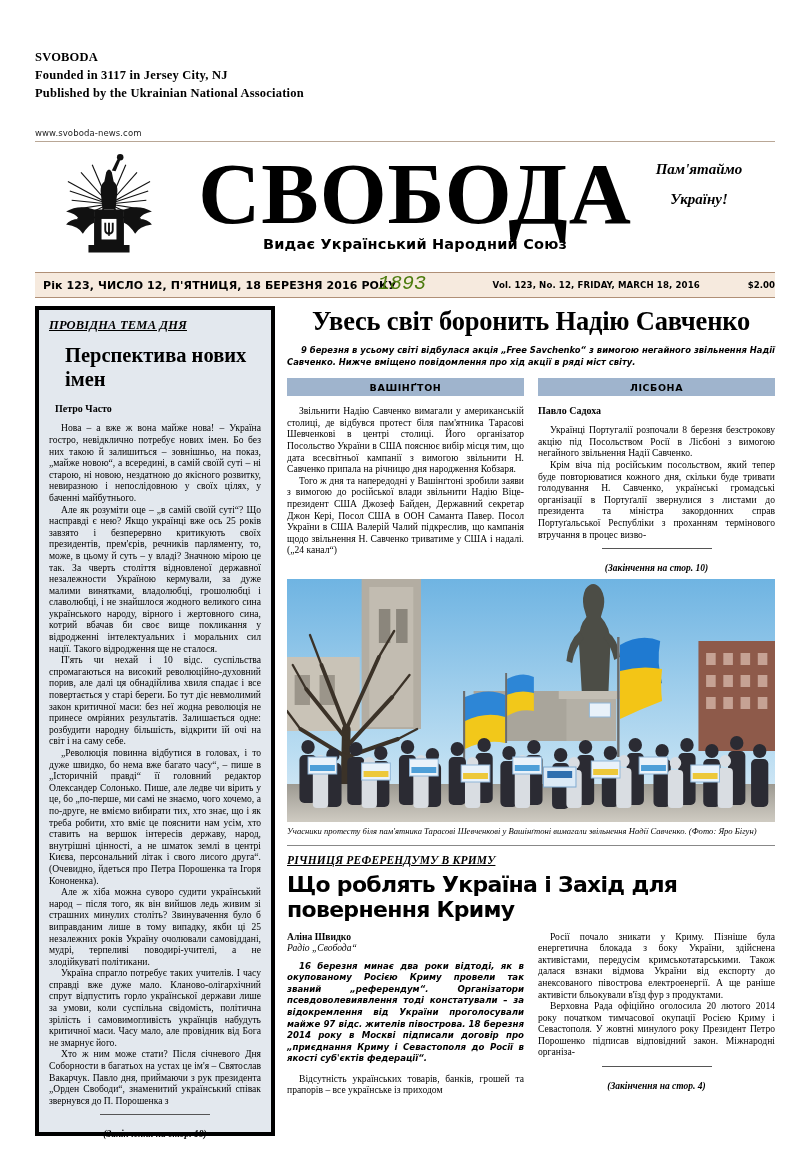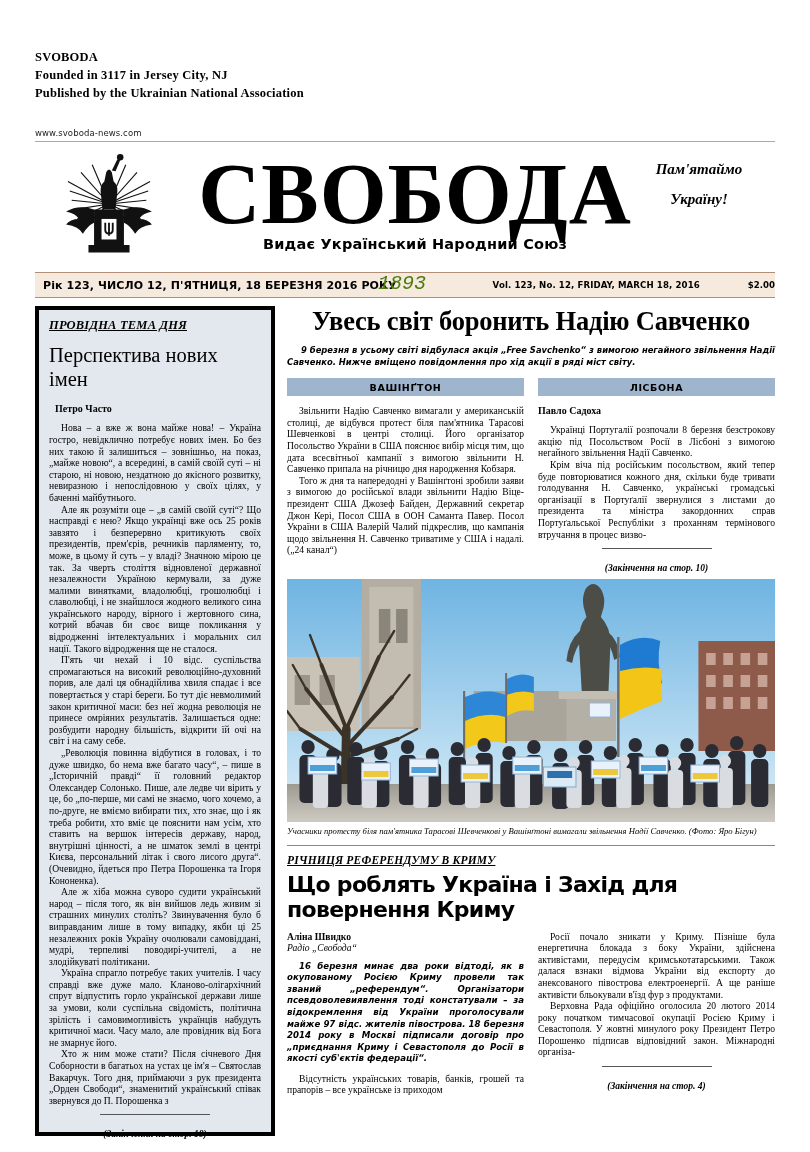--- a/index.html
+++ b/index.html
@@ -65,21 +65,21 @@
   
   .content{display:flex;margin-top:8px;height:830px;}
   .col-left{width:240px;flex:0 0 240px;background:#e3e8ee;border:4px solid #000000;box-sizing:border-box;padding:8px 10px 6px 10px;}
   .col-right{flex:1;padding-left:12px;box-sizing:border-box;}
 
   .kicker{
     font-family:"Liberation Serif",serif;font-weight:bold;font-style:italic;
     font-size:12.5px;text-decoration:underline;letter-spacing:.2px;margin-bottom:10px;
   }
   .lead-head{
-    font-family:"Liberation Serif",serif;font-weight:normal;font-size:20.5px;line-height:24px;margin:0 0 12px 0;
+    font-family:"Liberation Serif",serif;font-weight:bold;font-size:20.5px;line-height:24px;margin:0 0 12px 16px;
   }
   .byline{font-family:"Liberation Serif",serif;font-weight:bold;font-size:10px;margin:0 0 8px 6px;}
   .bodytext p{
     margin:0;font-family:"Liberation Serif",serif;font-size:9.6px;line-height:11.6px;
     text-align:justify;text-indent:12px;hyphens:auto;
   }
   .contin{
     text-align:center;font-family:"Liberation Serif",serif;font-style:italic;font-weight:bold;font-size:9.5px;
     margin-top:8px;padding-top:6px;
   }
@@ -204,21 +204,21 @@
       <div class="kicker">ПРОВІДНА ТЕМА ДНЯ</div>
       <h2 class="lead-head">Перспектива нових імен</h2>
       <div class="byline">Петро Часто</div>
       <div class="bodytext">
         <p>Нова – а вже ж вона майже нова! – Україна гостро, невідклично потребує нових імен. Бо без них такою й залишиться – зовнішньо, на показ, „майже новою“, а всередині, в самій своїй суті – ні старою, ні новою, нездатною до якісного розвитку, невиразною і непослідовною у своїх цілях, у баченні майбутнього.</p>
         <p>Але як розуміти оце – „в самій своїй суті“? Що насправді є нею? Якщо українці вже ось 25 років завзято і безперервно критикують своїх президентів, прем'єрів, речників парляменту, то, може, в цьому й суть – у владі? Значною мірою це так. За чверть століття відновленої державної незалежности Україною кермували, за дуже малими винятками, владолюбці, грошолюбці і славолюбці, і не знайшлося жодного великого сина українського народу, вірного і жертовного сина, котрий вбачав би своє вище покликання у відродженні інтелектуальних і моральних сил нації. Такого відродження ще не сталося.</p>
         <p>П'ять чи нехай і 10 відс. суспільства спромагаються на високий революційно-духовний порив, але далі ця обнадійлива хвиля спадає і все повертається у старі береги. Бо тут діє невмолимий закон критичної маси: без неї жодна революція не принесе омріяних результатів. Залишається одне: розбудити народну більшість, відкрити їй очі на світ і на саму себе.</p>
         <p>„Революція повинна відбутися в головах, і то дуже швидко, бо нема вже багато часу“, – пише в „Історичній правді“ її головний редактор Олександер Солонько. Пише, але ледве чи вірить у це, бо „по-перше, ми самі не знаємо, чого хочемо, а по-друге, не вміємо вибирати тих, хто знає, що і як треба робити, хто вміє це пояснити нам усім, хто ставить на вершок інтересів державу, народ, внутрішні цінності, а не шматок землі в центрі Києва, персональний літак і свого лисого друга“. (Очевидно, йдеться про Петра Порошенка та Ігоря Кононенка).</p>
         <p>Але ж хіба можна суворо судити український народ – після того, як він вийшов ледь живим зі страшних минулих століть? Звинувачення було б виправданим лише в тому випадку, якби ці 25 незалежних років Україну очолювали самовіддані, мудрі, терпеливі поводирі-учителі, а не злодійкуваті політикани.</p>
         <p>Україна спрагло потребує таких учителів. І часу справді вже дуже мало. Кланово-олігархічний спрут відпустить горло української держави лише за умови, коли суспільна свідомість, політична зрілість і самовимогливість українців набудуть критичної маси. Часу мало, але провідник від Бога не змарнує його.</p>
-        <p>Хто ж ним може стати? Після січневого Дня Соборности в багатьох на устах це ім'я – Святослав Вакарчук. Того дня, приймаючи з рук президента „Орден Свободи“, знаменитий український співак звернувся до П. Порошенка з</p>
+        <p>Хто ж ним може стати? Після січневого Дня Соборности в багатьох на устах це ім'я – Святослав Вакарчук. Павло дня, приймаючи з рук президента „Орден Свободи“, знаменитий український співак звернувся до П. Порошенка з</p>
       </div>
       <div class="contin-rule"></div>
       <div class="contin">(Закінчення на стор. 18)</div>
     </div>
 
     <div class="col-right">
 
       <h1 class="main-head">Увесь світ боронить Надію Савченко</h1>
       <p class="standfirst">9 березня в усьому світі відбулася акція „Free Savchenko“ з вимогою негайного звільнення Надії Савченко. Нижче вміщено повідомлення про хід акції в ряді міст світу.</p>
 

